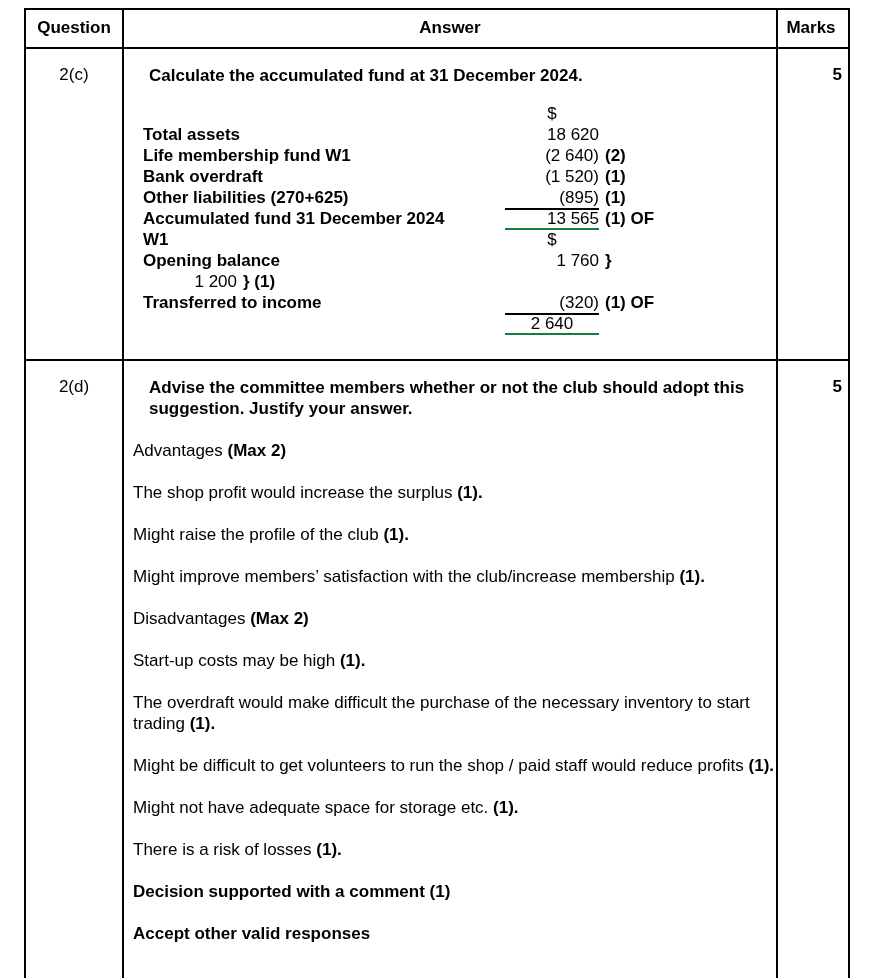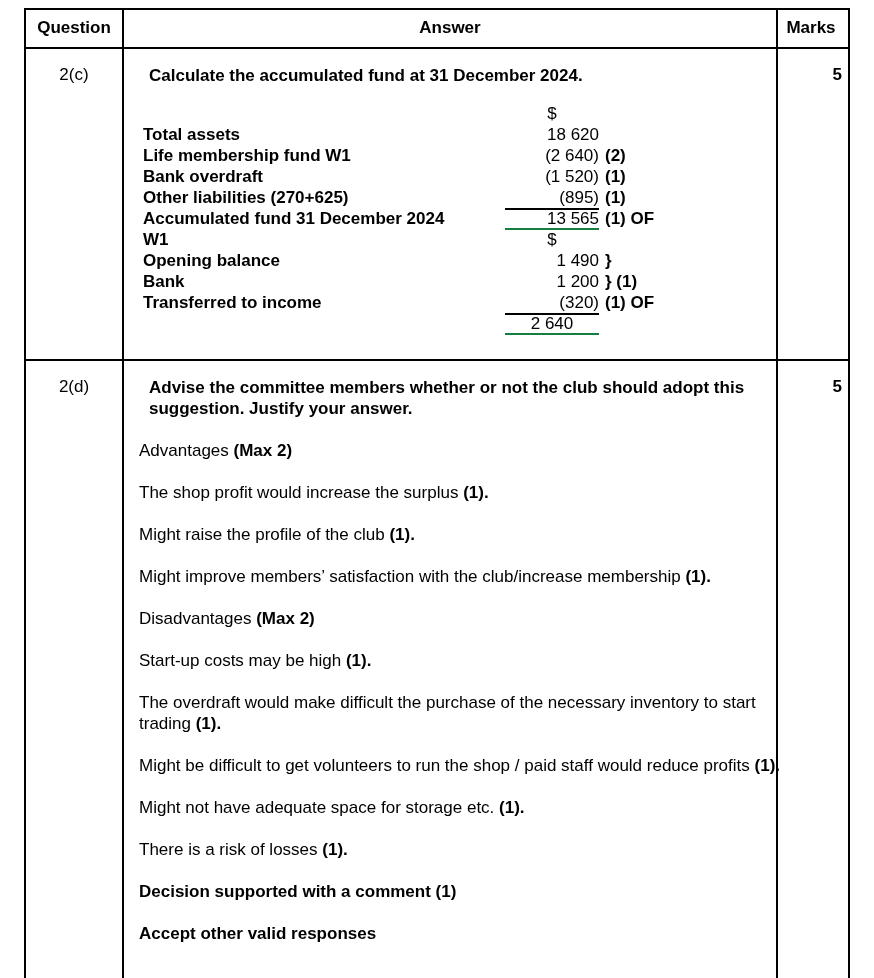--- a/index.html
+++ b/index.html
@@ -73,25 +73,24 @@
           <span class="lbl"><span>Accumulated fund 31 December 2024</span><b></b></span>
           <span class="amt uline-top uline-bottom" style="line-height:18px;height:18px;">13 565</span>
           <span class="mk">(1) OF</span>
         </div>
         <div class="cl">
           <span class="lbl bold">W1</span>
           <span class="amt center">$</span>
         </div>
         <div class="cl">
           <span class="lbl">Opening balance</span>
-          <span class="amt">1 490</span>
+          <span class="amt">1 760</span>
           <span class="mk">}</span>
         </div>
         <div class="cl">
-          <span class="lbl">Bank</span>
           <span class="amt">1 200</span>
           <span class="mk">} (1)</span>
         </div>
         <div class="cl">
           <span class="lbl">Transferred to income</span>
           <span class="amt">(320)</span>
           <span class="mk">(1) OF</span>
         </div>
         <div class="cl">
           <span class="lbl"></span>
@@ -99,21 +98,21 @@
         </div>
       </div>
     </div>
     <div class="c-m m-val">5</div>
   </div>
 
   <div class="row row-d">
     <div class="c-q q-label">2(d)</div>
     <div class="c-a">
       <div class="prompt" style="width:640px;">Advise the committee members whether or not the club should adopt this suggestion. Justify your answer.</div>
-      <div style="margin-top:21px;margin-left:6px;">
+      <div style="margin-top:21px;">
         <div class="d-para"><span>Advantages </span><b>(Max 2)</b><span></span></div>
         <div class="d-para"><span>The shop profit would increase the surplus </span><b>(1)</b><b>.</b></div>
         <div class="d-para"><span>Might raise the profile of the club </span><b>(1)</b><b>.</b></div>
         <div class="d-para"><span>Might improve members’ satisfaction with the club/increase membership </span><b>(1)</b><b>.</b></div>
         <div class="d-para"><span>Disadvantages </span><b>(Max 2)</b><span></span></div>
         <div class="d-para"><span>Start-up costs may be high </span><b>(1)</b><b>.</b></div>
         <div class="d-para"><span>The overdraft would make difficult the purchase of the necessary inventory to start trading </span><b>(1)</b><b>.</b></div>
         <div class="d-para"><span>Might be difficult to get volunteers to run the shop / paid staff would reduce profits </span><b>(1)</b><b>.</b></div>
         <div class="d-para"><span>Might not have adequate space for storage etc. </span><b>(1)</b><b>.</b></div>
         <div class="d-para"><span>There is a risk of losses </span><b>(1)</b><b>.</b></div>

